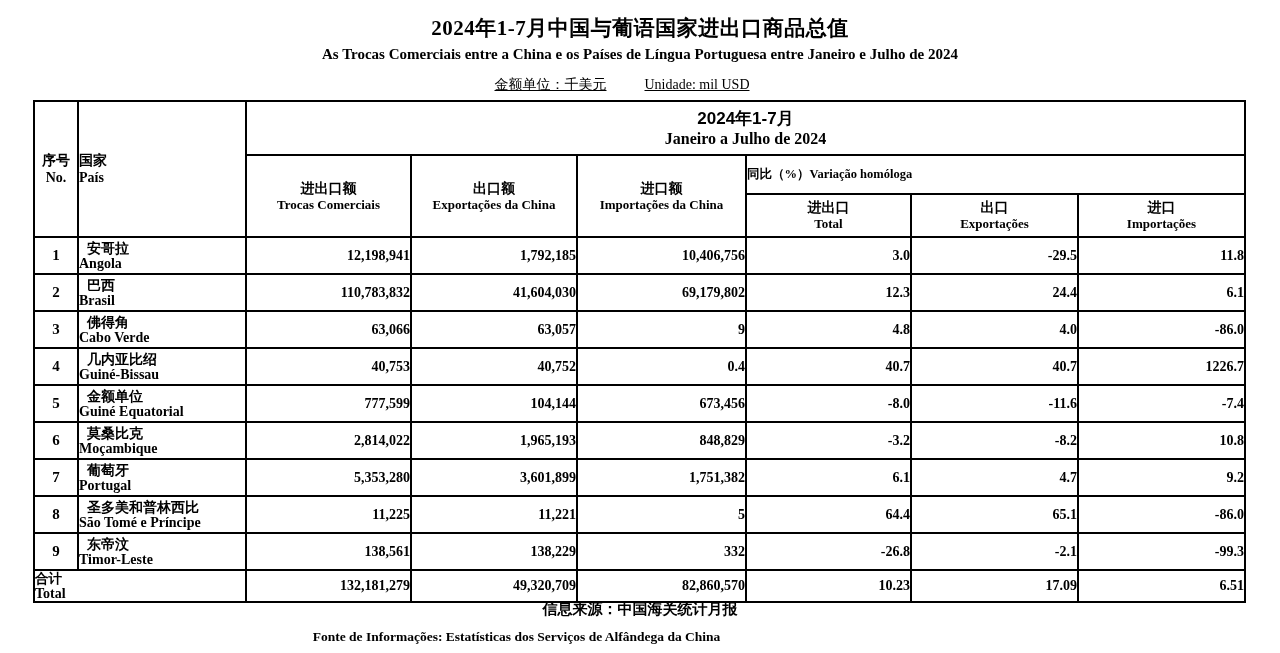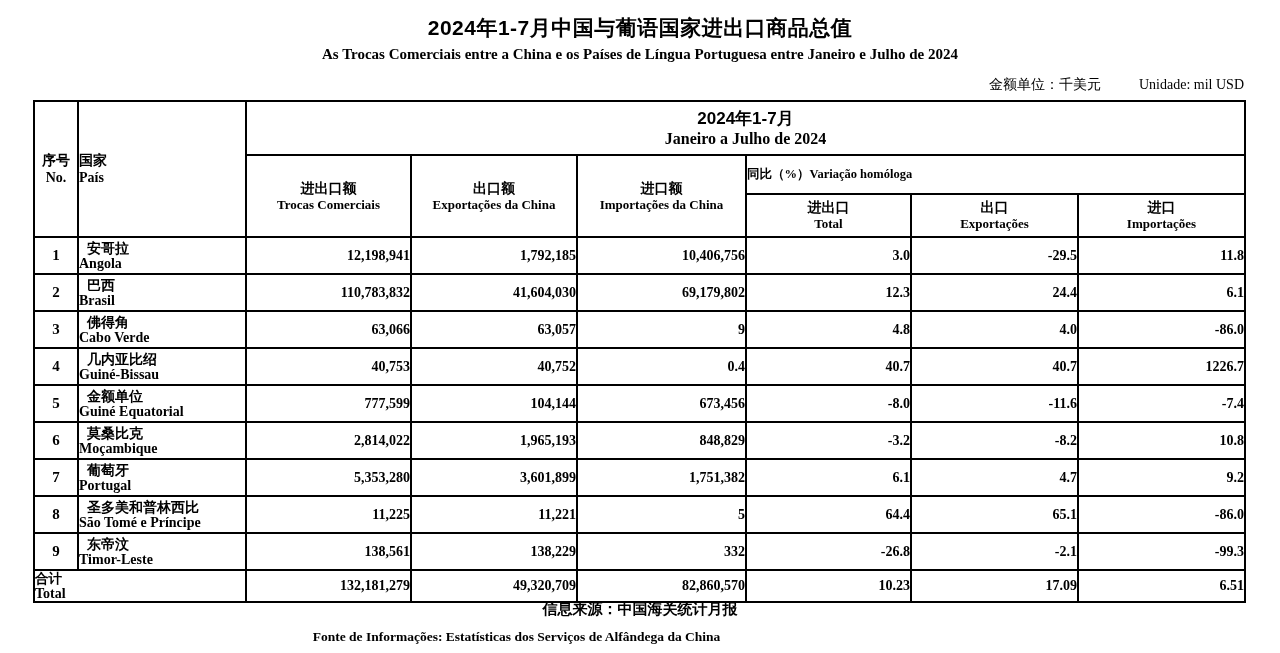--- a/index.html
+++ b/index.html
@@ -10,28 +10,29 @@
     font-family: "Liberation Serif", "DejaVu Serif", serif;
     color: #000;
     overflow: hidden;
   }
   .cn { font-family: "Liberation Sans", "DejaVu Sans", sans-serif; }
 
   .page-title {
     position: absolute; top: 14px; left: 0; width: 1280px;
     text-align: center; font-size: 21px; font-weight: bold;
     letter-spacing: 0.5px;
+    font-family: Liberation Serif, serif;
   }
   .page-subtitle {
     position: absolute; top: 46px; left: 0; width: 1280px;
     text-align: center; font-size: 15px; font-weight: bold;
   }
   .unit-line {
     position: absolute; top: 76px; left: 0; width: 1244px;
-    text-align: right; font-size: 14px; font-weight: normal;
+    text-align: center; font-size: 14px; font-weight: normal; text-decoration: underline;
   }
   .unit-line .gap { display: inline-block; width: 38px; }
 
   table.trade {
     position: absolute; left: 33px; top: 100px;
     width: 1211px;
     border-collapse: collapse;
     table-layout: fixed;
   }
   table.trade td, table.trade th {

